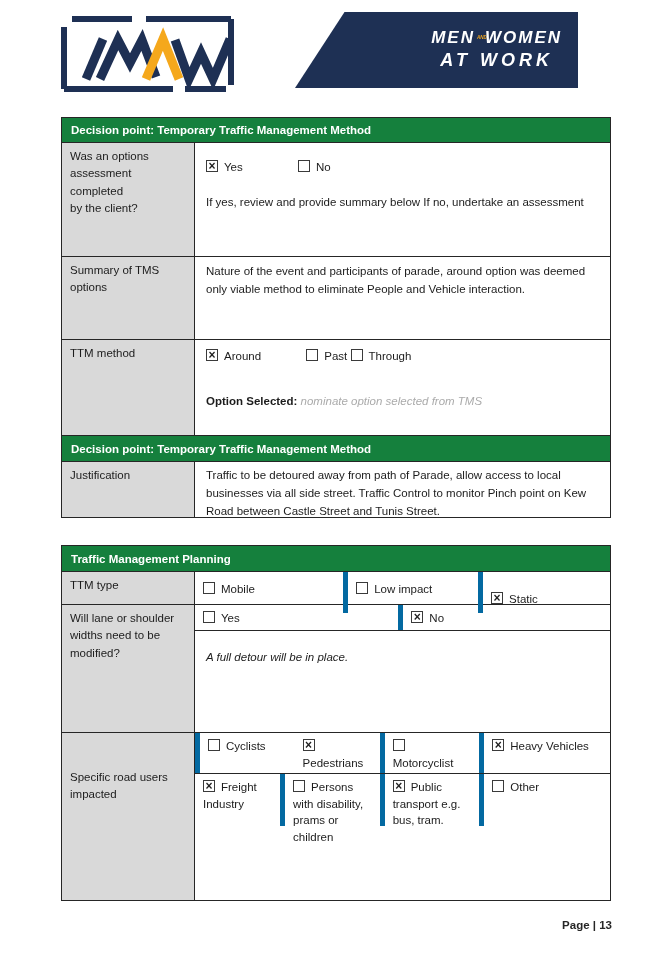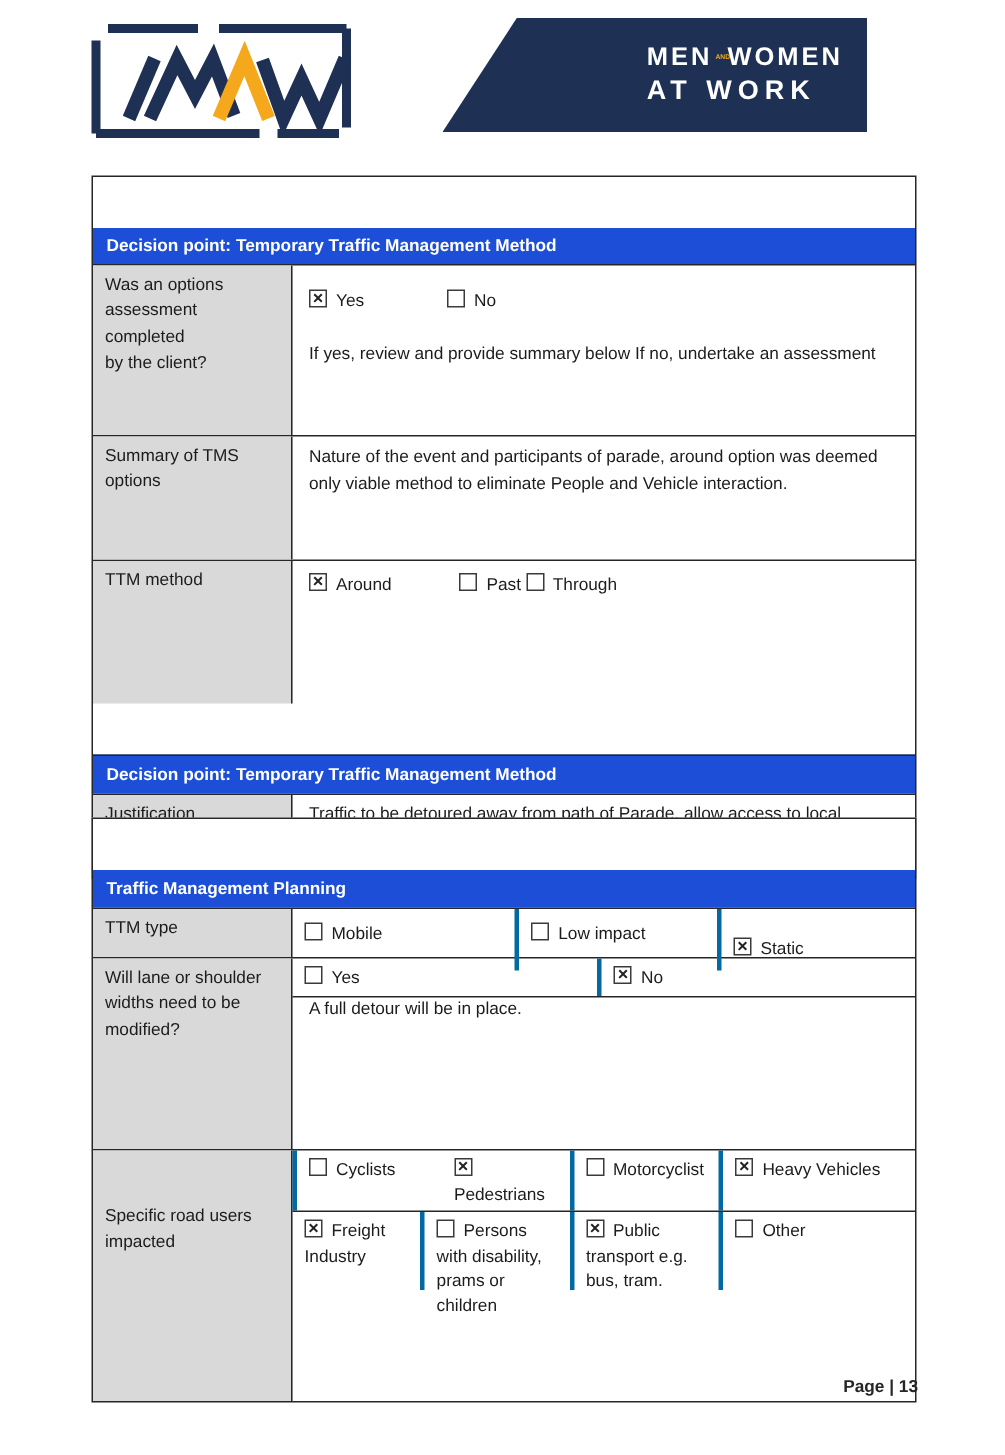--- a/index.html
+++ b/index.html
@@ -10,56 +10,56 @@
   }
   
   .logos{position:absolute;top:0;left:0;width:100%;height:100px;}
   .maw-logo{position:absolute;left:58px;top:13px;}
   .brand-plate{
     position:absolute;left:295px;top:12px;width:283px;height:76px;
     background:#1E3054;
     clip-path:polygon(17.5% 0,100% 0,100% 100%,0 100%);
   }
   .brand-text{
-    position:absolute;right:16px;top:15px;color:#ffffff;
-    font-weight:700;line-height:1.25;
+    position:absolute;right:16px;top:15px;text-align:center;color:#ffffff;
+    font-weight:700;line-height:1.25;font-style:italic;
   }
   .brand-line1{font-size:17px;letter-spacing:2px;white-space:nowrap;display:flex;align-items:center;justify-content:center;}
   .brand-and{
     display:inline-block;width:6px;font-size:4.5px;line-height:1.15;
     letter-spacing:0;color:#F5A81C;word-break:break-all;margin:0 2px;
     font-weight:700;
   }
   .brand-line2{font-size:18px;letter-spacing:4px;margin-top:1px;}
   
   .tbl{
     position:absolute;left:61px;width:550px;box-sizing:border-box;
     border:1px solid #262626;font-size:11.5px;background:#fff;
   }
   .tbl1{top:117px;}
   .tbl2{top:545px;}
   .thead{
-    background:#1d4ed8;color:#ffffff;font-weight:700;font-size:11.5px;
-    padding:0 9px;box-sizing:border-box;display:flex;align-items:center;margin-top:34px;
+    background:#15803d;color:#ffffff;font-weight:700;font-size:11.5px;
+    padding:0 9px;box-sizing:border-box;display:flex;align-items:center;
   }
   .trow{display:flex;border-top:1px solid #262626;box-sizing:border-box;}
   .lbl{
     width:133px;min-width:133px;background:#D9D9D9;border-right:1px solid #262626;
     padding:5px 8px;box-sizing:border-box;white-space:pre-line;line-height:1.5;
   }
   .cnt{flex:1;padding:4px 11px;box-sizing:border-box;line-height:1.55;}
   .subgrid{flex:1;display:flex;flex-direction:column;box-sizing:border-box;}
   .subrow{display:flex;box-sizing:border-box;border-top:1px solid #262626;}
   .subrow.first{border-top:none;}
   .subcell{
-    border-left:3px solid #0369a1;box-sizing:border-box;
+    border-left:5px solid #0369a1;box-sizing:border-box;
     padding:5px 8px;line-height:1.45;
   }
   .subcell.first{border-left:none;}
-  .fulltext{padding:0 11px;line-height:1.55;box-sizing:border-box;}
+  .fulltext{padding:18px 11px;line-height:1.55;box-sizing:border-box;font-style:italic;}
   
   .cb{
     display:inline-block;width:10px;height:10px;border:1.3px solid #3a3a3a;
     margin-right:6px;position:relative;vertical-align:-1px;background:#fff;
   }
   .cb[data-state="checked"]::before{
     content:"×";position:absolute;left:50%;top:50%;
     transform:translate(-50%,-54%);font-size:12px;font-weight:700;color:#222;
     line-height:1;
   }
@@ -140,20 +140,24 @@
           <span class="cbi" style="margin-right:42px">
             <span class="cb" data-state="checked"></span><span>Around</span>
           </span>
           <span class="cbi" style="">
             <span class="cb" data-state="unchecked"></span><span>Past</span>
           </span>
           <span class="cbi">
             <span class="cb" data-state="unchecked"></span><span>Through</span>
           </span>
         </div>
+        <div class="optline" style="margin-top:27px">
+          <b>Option Selected:</b>
+          <span class="ph">nominate option selected from TMS</span>
+        </div>
       </div>
     </div>
 
     <div class="thead" style="height:26px;border-top:1px solid #262626">Decision point: Temporary Traffic Management Method</div>
 
     <div class="trow" style="height:56px">
       <div class="lbl">Justification</div>
       <div class="cnt" style="padding-top:5px">Traffic to be detoured away from path of Parade, allow access to local businesses via all side street. Traffic Control to monitor Pinch point on Kew Road between Castle Street and Tunis Street.</div>
     </div>
   </div>

